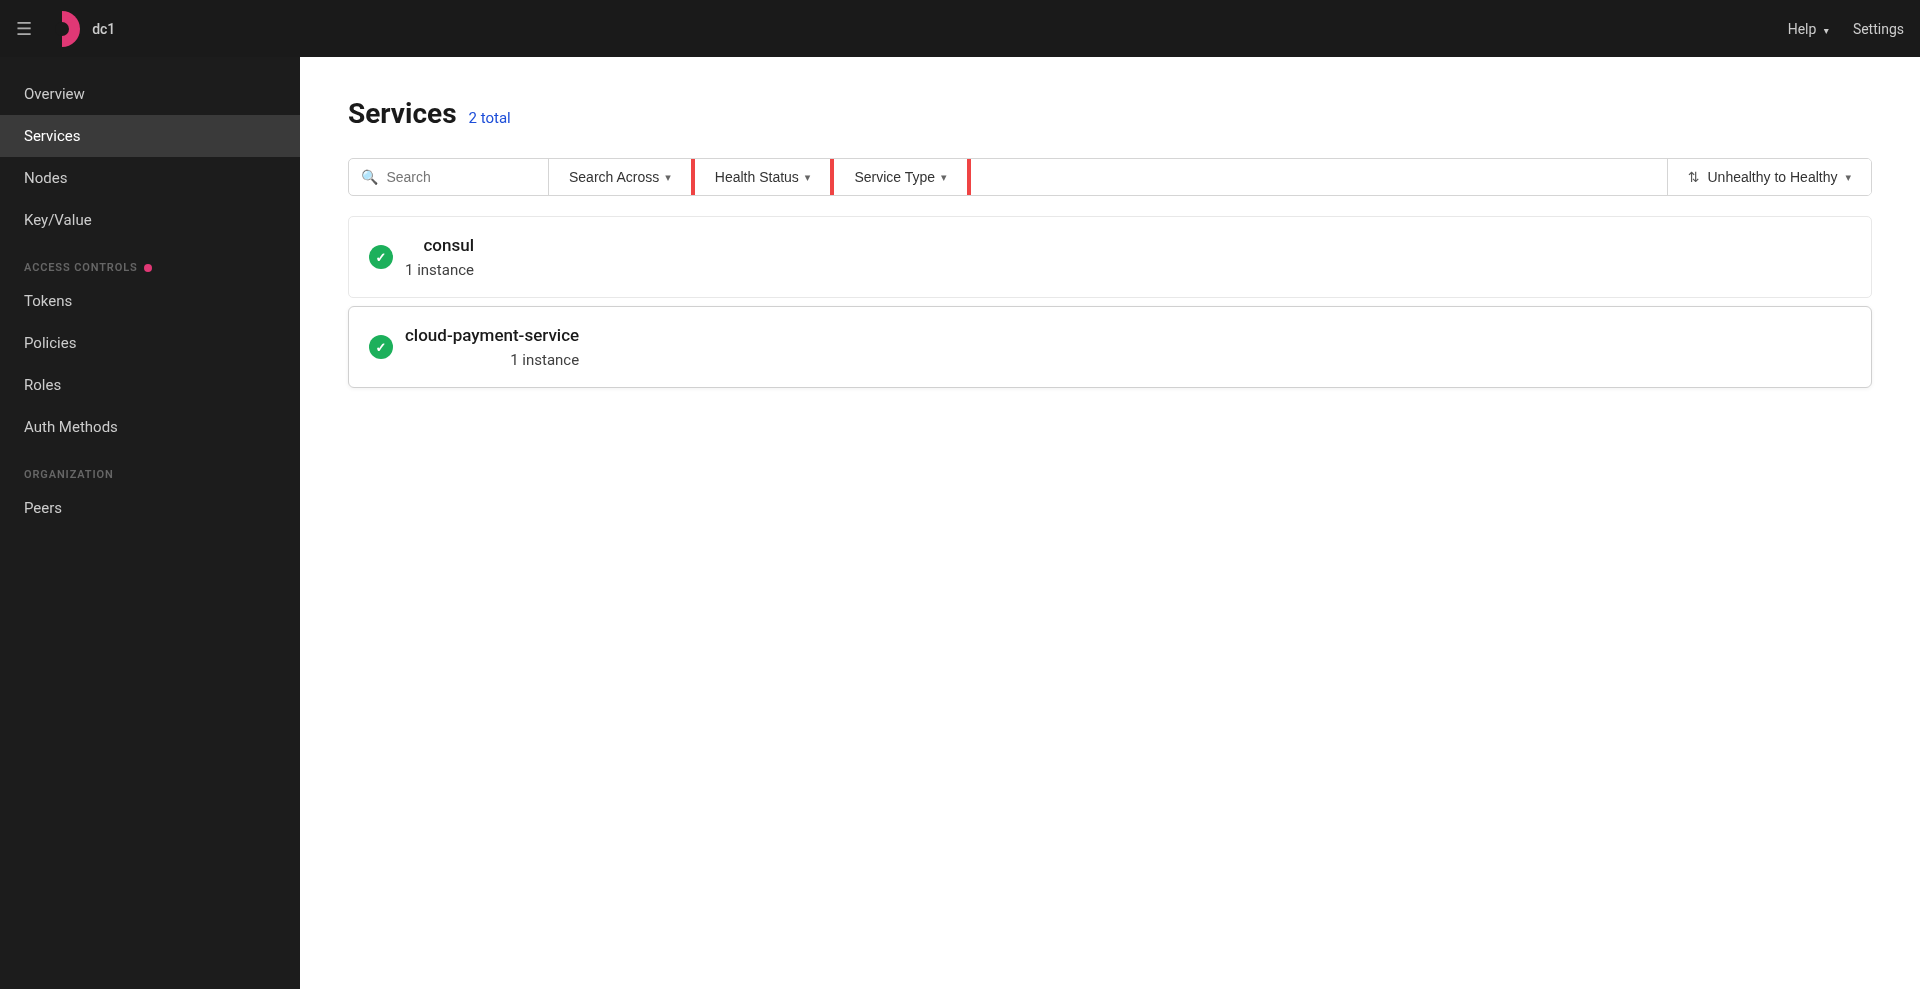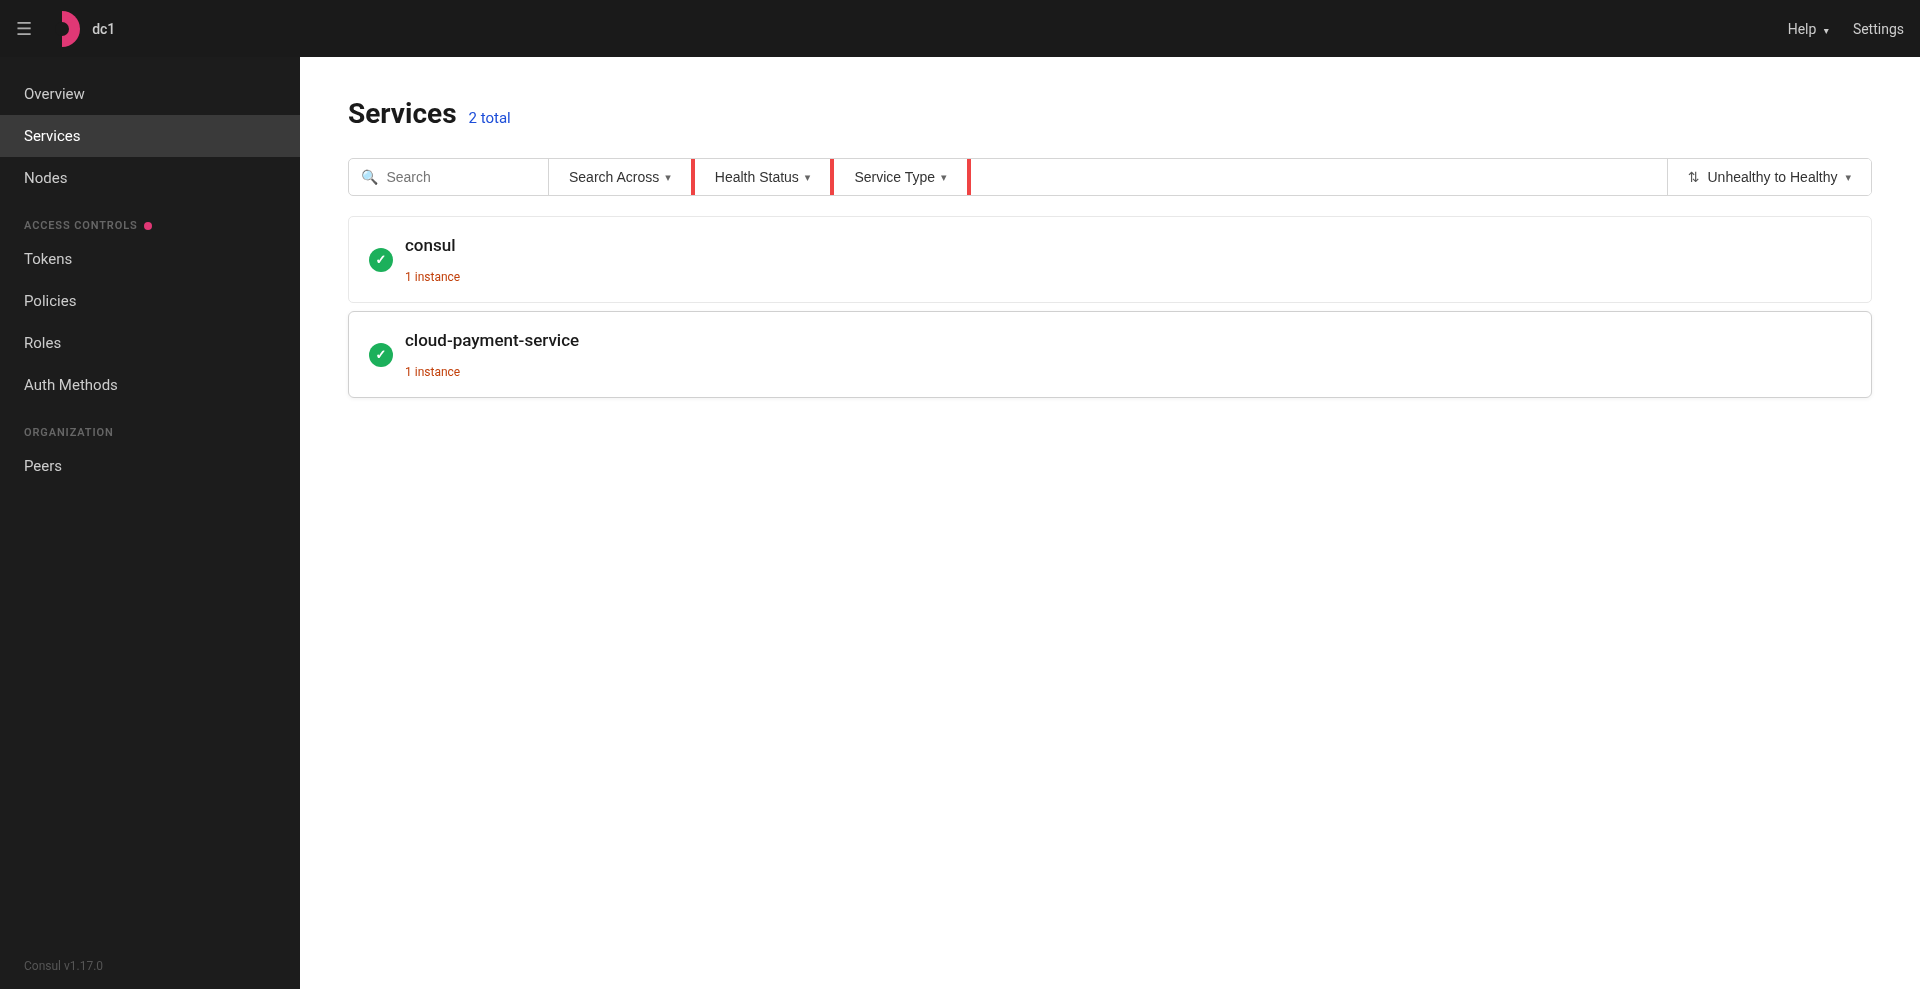--- a/index.html
+++ b/index.html
@@ -159,21 +159,21 @@
       font-size: 14px;
       color: #333;
       cursor: pointer;
       margin-left: auto;
       white-space: nowrap;
     }
     .chevron { font-size: 11px; color: #666; }
     .sort-icon { font-size: 14px; color: #555; }
 
     
-    .service-list { display: flex; flex-direction: column; gap: 0; }
+    .service-list { display: flex; flex-direction: column; gap: 0; text-align: right; }
     .service-item {
       display: flex;
       align-items: center;
       gap: 12px;
       padding: 18px 20px;
       border: 1px solid #e8e8e8;
       border-radius: 5px;
       margin-bottom: 8px;
       cursor: pointer;
       background: #fff;
@@ -188,21 +188,21 @@
       flex-shrink: 0;
     }
     .health-check-icon::after {
       content: '✓';
       color: #fff;
       font-size: 13px;
       font-weight: 700;
     }
     .service-info { display: flex; flex-direction: column; }
     .service-name { font-size: 17px; color: #1a1a1a; font-weight: 500; }
-    .service-instances { font-size: 12px; color: #c2410c; margin-top: 15px; }
+    .service-instances { font-size: 15px; color: #404040; margin-top: 6px; }
   </style>
 </head>
 <body>
 
 <nav class="topnav">
   <div class="topnav-left">
     <span class="hamburger-icon">☰</span>
     <div class="logo-circle">
       <div class="logo-inner"></div>
       <div class="logo-dot"></div>
@@ -224,20 +224,23 @@
 
     <div class="sidebar-item">
       <span>Overview</span>
     </div>
     <div class="sidebar-item active">
       <span>Services</span>
     </div>
     <div class="sidebar-item">
       <span>Nodes</span>
     </div>
+    <div class="sidebar-item">
+      <span>Key/Value</span>
+    </div>
 
     <div class="sidebar-section-label">
       <span>ACCESS CONTROLS</span>
       <span class="access-dot"></span>
     </div>
     <div class="sidebar-item">
       <span>Tokens</span>
     </div>
     <div class="sidebar-item">
       <span>Policies</span>
@@ -249,23 +252,20 @@
       <span>Auth Methods</span>
     </div>
 
     <div class="sidebar-section-label">
       <span>ORGANIZATION</span>
     </div>
     <div class="sidebar-item">
       <span>Peers</span>
     </div>
 
-    <div class="sidebar-footer">
-      <span>Consul v1.17.0</span>
-    </div>
   </aside>
 
   <main class="main">
 
     <div class="page-header">
       <h1 class="page-title">Services</h1>
       <span class="page-count">2 total</span>
     </div>
 
     <div class="filter-bar">

